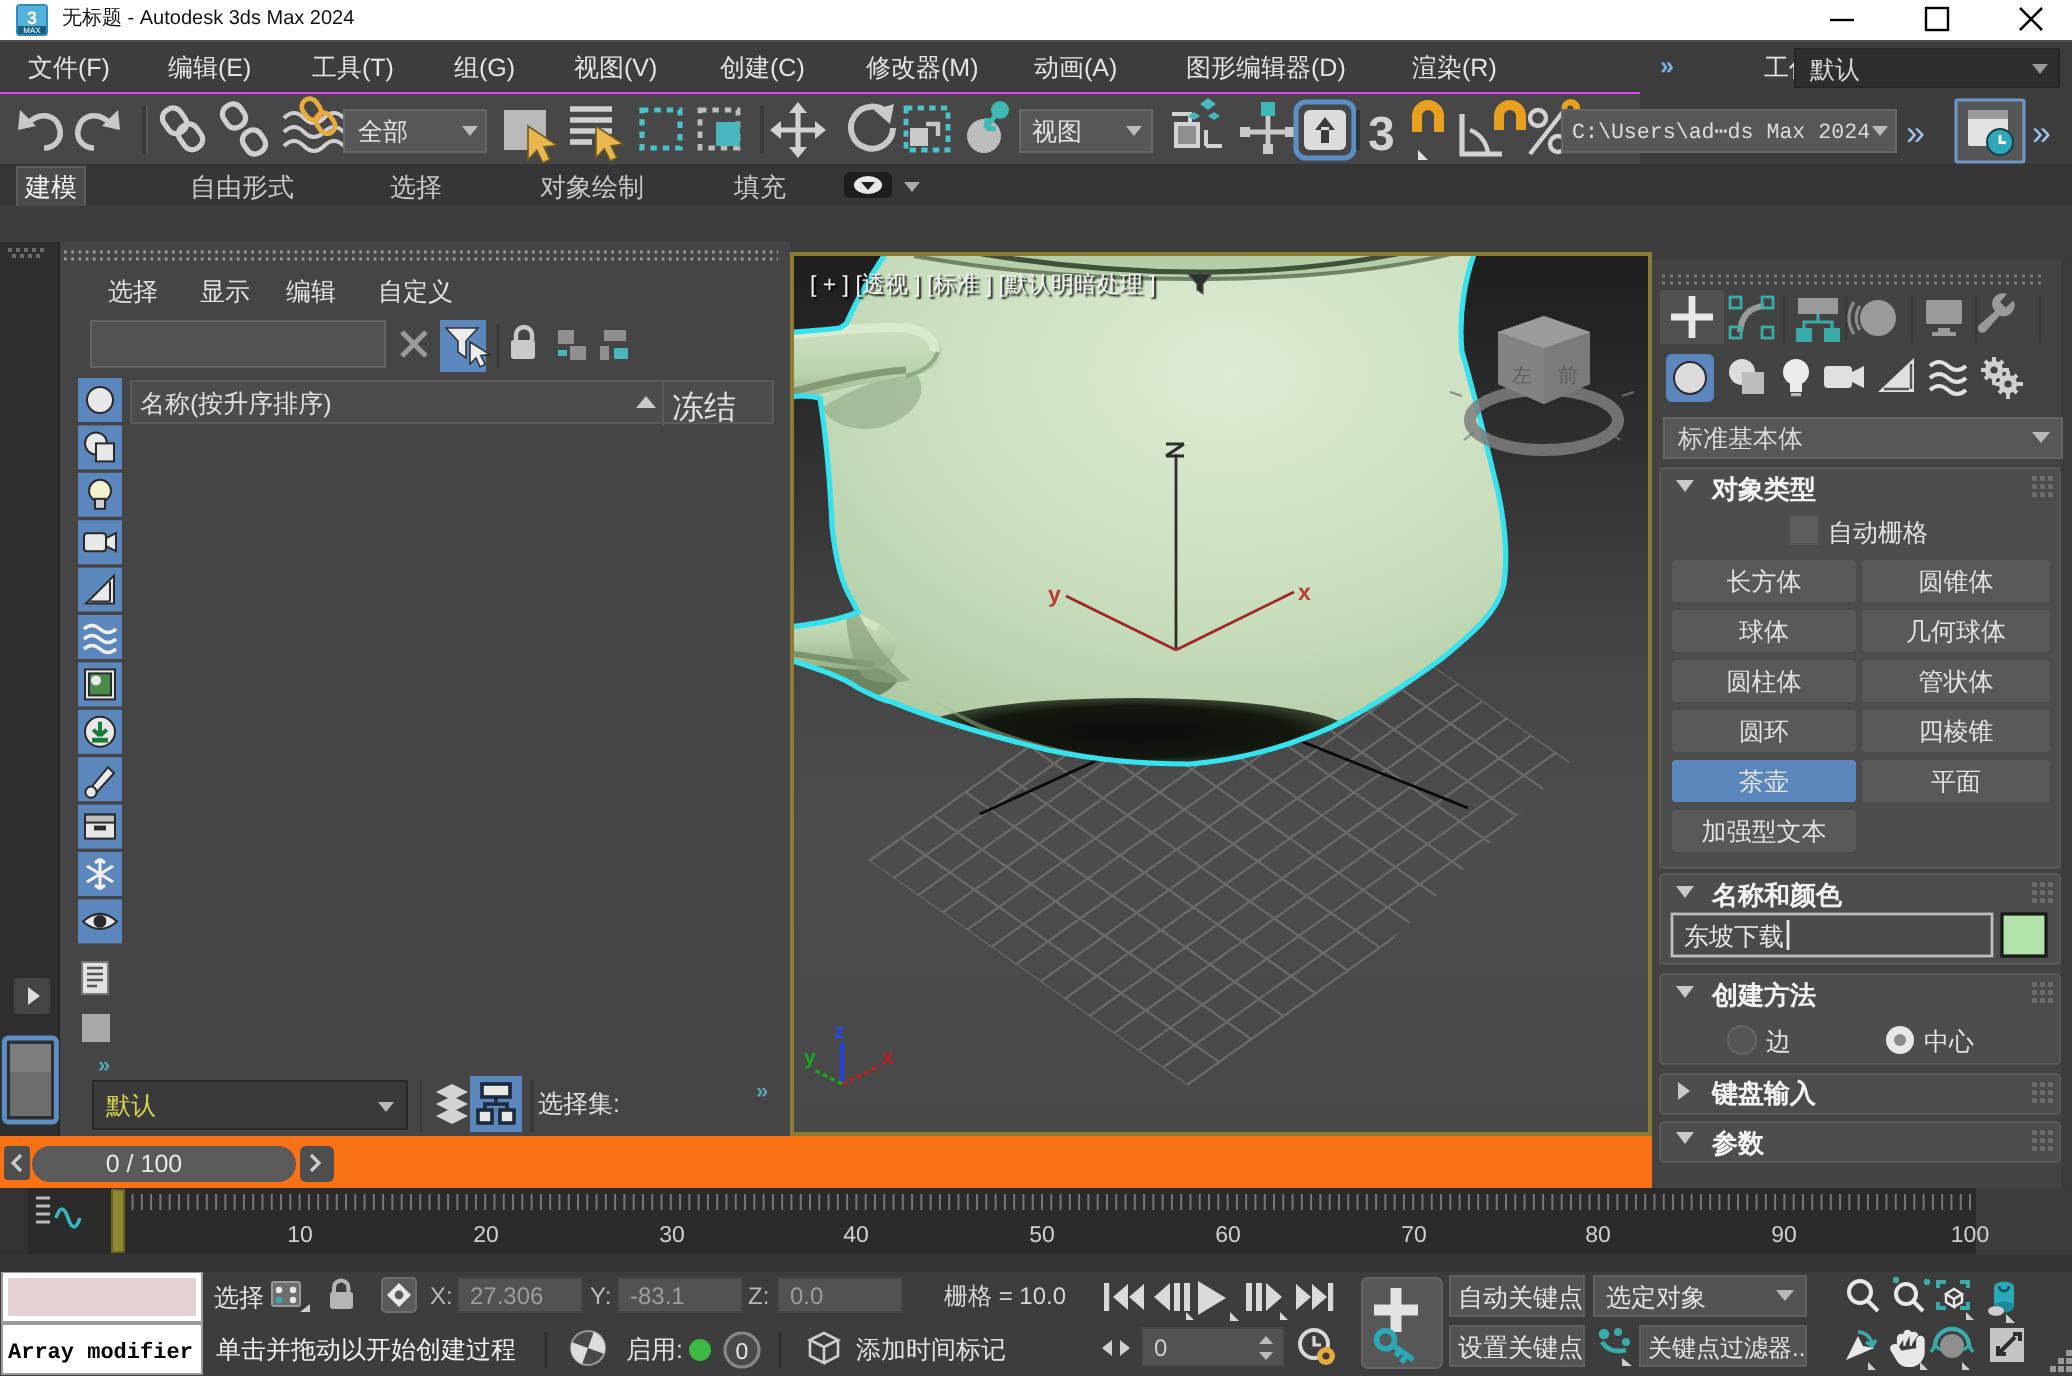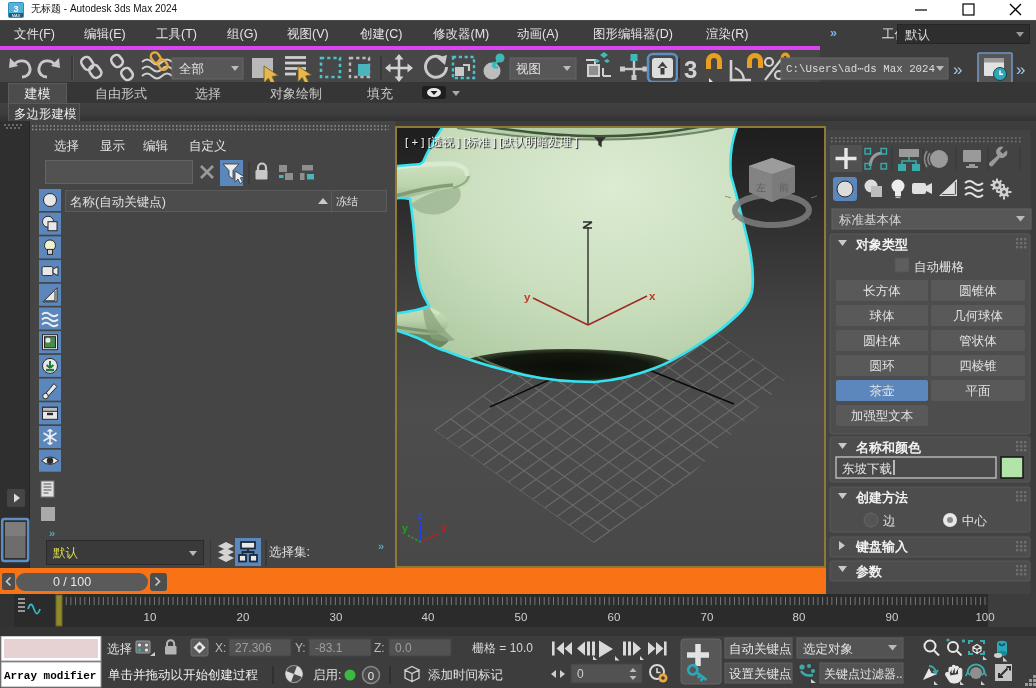--- a/index.html
+++ b/index.html
@@ -6,21 +6,21 @@
  font-family:"Liberation Sans",sans-serif;-webkit-font-smoothing:antialiased;}
 .abs{position:absolute;}
 #root{position:relative;width:1036px;height:688px;}
 
 #titlebar{left:0;top:0;width:1036px;height:20px;background:#fff;color:#000;}
 #titlebar .txt{left:31px;top:2px;font-size:10px;color:#111;}
 
 #menubar{left:0;top:20px;width:1036px;height:26px;background:#3d3d3d;border-top:1px solid #4a4a4a;}
 .menuitem{position:absolute;top:5px;font-size:12.5px;color:#e4e4e4;}
 
-#toolbar{left:0;top:46px;width:820px;height:36px;background:#474747;border-top:4px solid #d946ef;}
+#toolbar{left:0;top:46px;width:820px;height:36px;background:#474747;border-top:1px solid #d946ef;}
 
 #ribbon1{left:0;top:82px;width:1036px;height:21px;background:#363636;}
 #ribbon2{left:0;top:103px;width:1036px;height:18px;background:linear-gradient(180deg,#414141 0%,#3e3e3e 55%,#323232 100%);}
 .rtab{position:absolute;top:3px;font-size:13px;color:#c9c9c9;}
 
 #lstrip{left:0;top:121px;width:30px;height:447px;background:#2f2f2f;border-right:1px solid #262626;}
 
 #sexp{left:30px;top:121px;width:361px;height:447px;background:#454545;}
 
 #vpborder{left:395px;top:126px;width:431px;height:442px;background:#8d7a33;}
@@ -185,36 +185,32 @@
 
   <rect x="978" y="3" width="34" height="31" fill="#565656" stroke="#6f96c6" stroke-width="1.6" rx="1"></rect>
   <rect x="984" y="8" width="20" height="18" fill="#e2e2e2" rx="1"></rect>
   <rect x="984" y="8" width="20" height="4.5" fill="#9a9a9a"></rect>
   <circle cx="1000" cy="24" r="6.5" fill="#2ea8b8" stroke="#18414a" stroke-width="1"></circle>
   <path d="M1000 20.5 v3.8 h3" stroke="#fff" stroke-width="1.4" fill="none"></path>
   <text x="1016" y="25" font-size="17" fill="#9fc7ee" font-family="Liberation Sans">»</text>
 </svg>
 </div>
 <div class="abs" id="ribbon1">
-  <div class="abs" style="left:8px;top:1px;width:59px;height:20px;background:#4c4c4c;border:1px solid #5c5c5c;border-bottom:none;text-align:center">
+  <div class="abs" style="left:8px;top:1px;width:35px;height:20px;background:#4c4c4c;border:1px solid #5c5c5c;border-bottom:none;text-align:center">
     <span style="font-size:13px;color:#f2f2f2;line-height:19px">建模</span></div>
   <div class="rtab" style="left:95px">自由形式</div>
   <div class="rtab" style="left:195px">选择</div>
   <div class="rtab" style="left:270px">对象绘制</div>
   <div class="rtab" style="left:367px">填充</div>
   <svg class="abs" style="left:422px;top:4px" width="40" height="14" viewBox="0 0 40 14">
     <rect x="0" y="0" width="24" height="13" rx="3" fill="#1e1e1e"></rect>
     <ellipse cx="12" cy="6.5" rx="7" ry="4.5" fill="#e8e8e8"></ellipse>
     <path d="M8.5 5 h7 l-3.5 4 z" fill="#1e1e1e"></path>
     <path d="M30 5 h8 l-4 5 z" fill="#aaa"></path>
   </svg>
-</div>
-<div class="abs" id="ribbon2">
-  <div class="abs" style="left:8px;top:0px;width:72px;height:18px;background:#454545;border:1px solid #595959;border-bottom:none;">
-    <span style="font-size:12.5px;color:#ececec;line-height:17px;padding-left:5px">多边形建模</span></div>
 </div>
 <div class="abs" id="lstrip">
   <svg class="abs" style="left:0;top:0" width="30" height="447" viewBox="0 0 30 447">
     <g fill="#6a6a6a">
       <rect x="4" y="3" width="2" height="2"></rect>
           <rect x="8" y="3" width="2" height="2"></rect>
           <rect x="12" y="3" width="2" height="2"></rect>
           <rect x="16" y="3" width="2" height="2"></rect>
           <rect x="20" y="3" width="2" height="2"></rect>
       <rect x="6" y="6" width="2" height="2"></rect>
@@ -333,24 +329,24 @@
       <path d="M2.5 11 Q11 3.5 19.5 11 Q11 18.5 2.5 11 z" fill="#e8e8e8" stroke="#2a2a2a"></path>
       <circle cx="11" cy="11" r="3.2" fill="#2a2a2a"></circle>
     </g>
     <g transform="translate(0,292)">
       <rect x="2" y="0" width="13" height="16" fill="#e2e2e2" stroke="#777"></rect>
       <path d="M4.5 3 h8 M4.5 6 h8 M4.5 9 h8 M4.5 12 h5" stroke="#555" stroke-width="1.2"></path>
     </g>
     <rect x="2" y="318" width="14" height="14" fill="#a9a9a9"></rect>
   </svg>
   <div class="abs" style="left:35px;top:69px;width:322px;height:22px;background:#4c4c4c;border:1px solid #5a5a5a">
-    <span class="abs" style="left:4px;top:3px;font-size:12.5px;color:#e0e0e0">名称(自动关键点)</span>
+    <span class="abs" style="left:4px;top:3px;font-size:12.5px;color:#e0e0e0">名称(按升序排序)</span>
     <span class="abs" style="left:252px;top:7px;width:0;height:0;border-left:5px solid transparent;border-right:5px solid transparent;border-bottom:6px solid #c9c9c9"></span>
     <span class="abs" style="left:265px;top:0;width:1px;height:22px;background:#5a5a5a"></span>
-    <span class="abs" style="left:270px;top:3px;font-size:11px;color:#e0e0e0;white-space:nowrap">冻结</span>
+    <span class="abs" style="left:270px;top:3px;font-size:16px;color:#e0e0e0;white-space:nowrap">冻结</span>
   </div>
 
   <div class="abs" style="left:19px;top:406px;font-size:11px;color:#58a8b8;font-weight:bold">»</div>
   <div class="abs" style="left:16px;top:419px;width:158px;height:25px;background:#3a3a3a;border:1px solid #2a2a2a">
     <span class="abs" style="left:6px;top:4px;font-size:12.5px;color:#d3d34f">默认</span>
     <span class="abs" style="right:6px;top:10px;width:0;height:0;border-left:4.5px solid transparent;border-right:4.5px solid transparent;border-top:5.5px solid #b9b9b9"></span>
   </div>
   <svg class="abs" style="left:180px;top:417px" width="120" height="30" viewBox="0 0 120 30">
     <line x1="0" y1="2" x2="0" y2="28" stroke="#393939" stroke-width="2"></line>
     <g fill="#d8d8d8">

